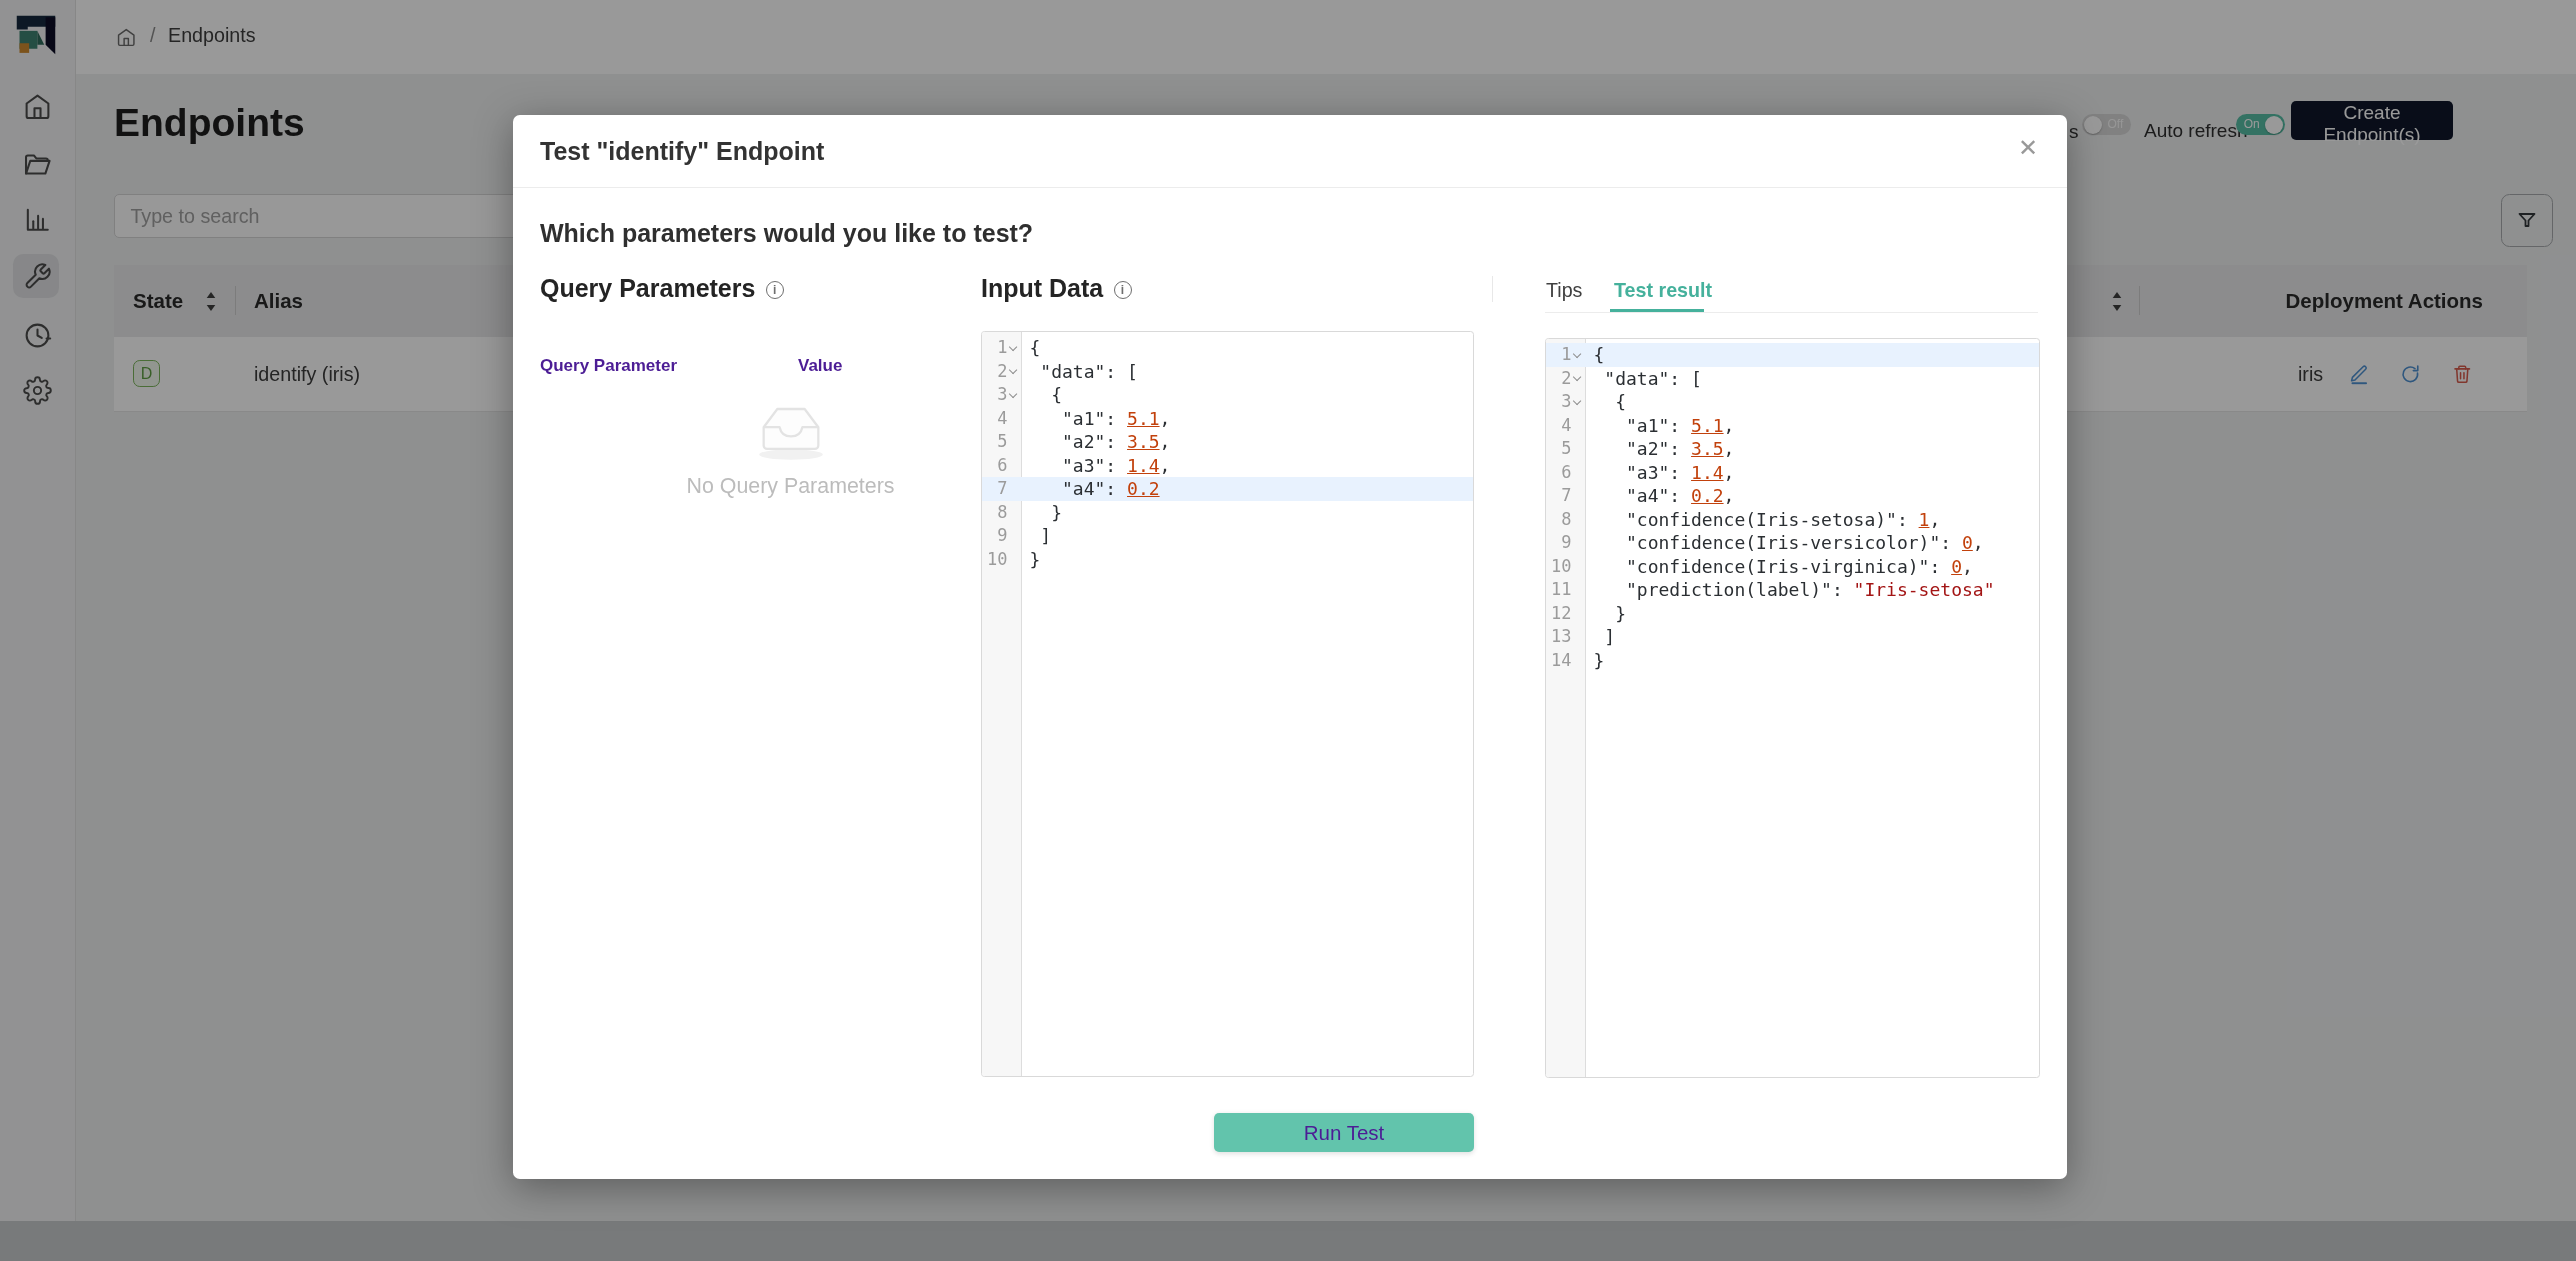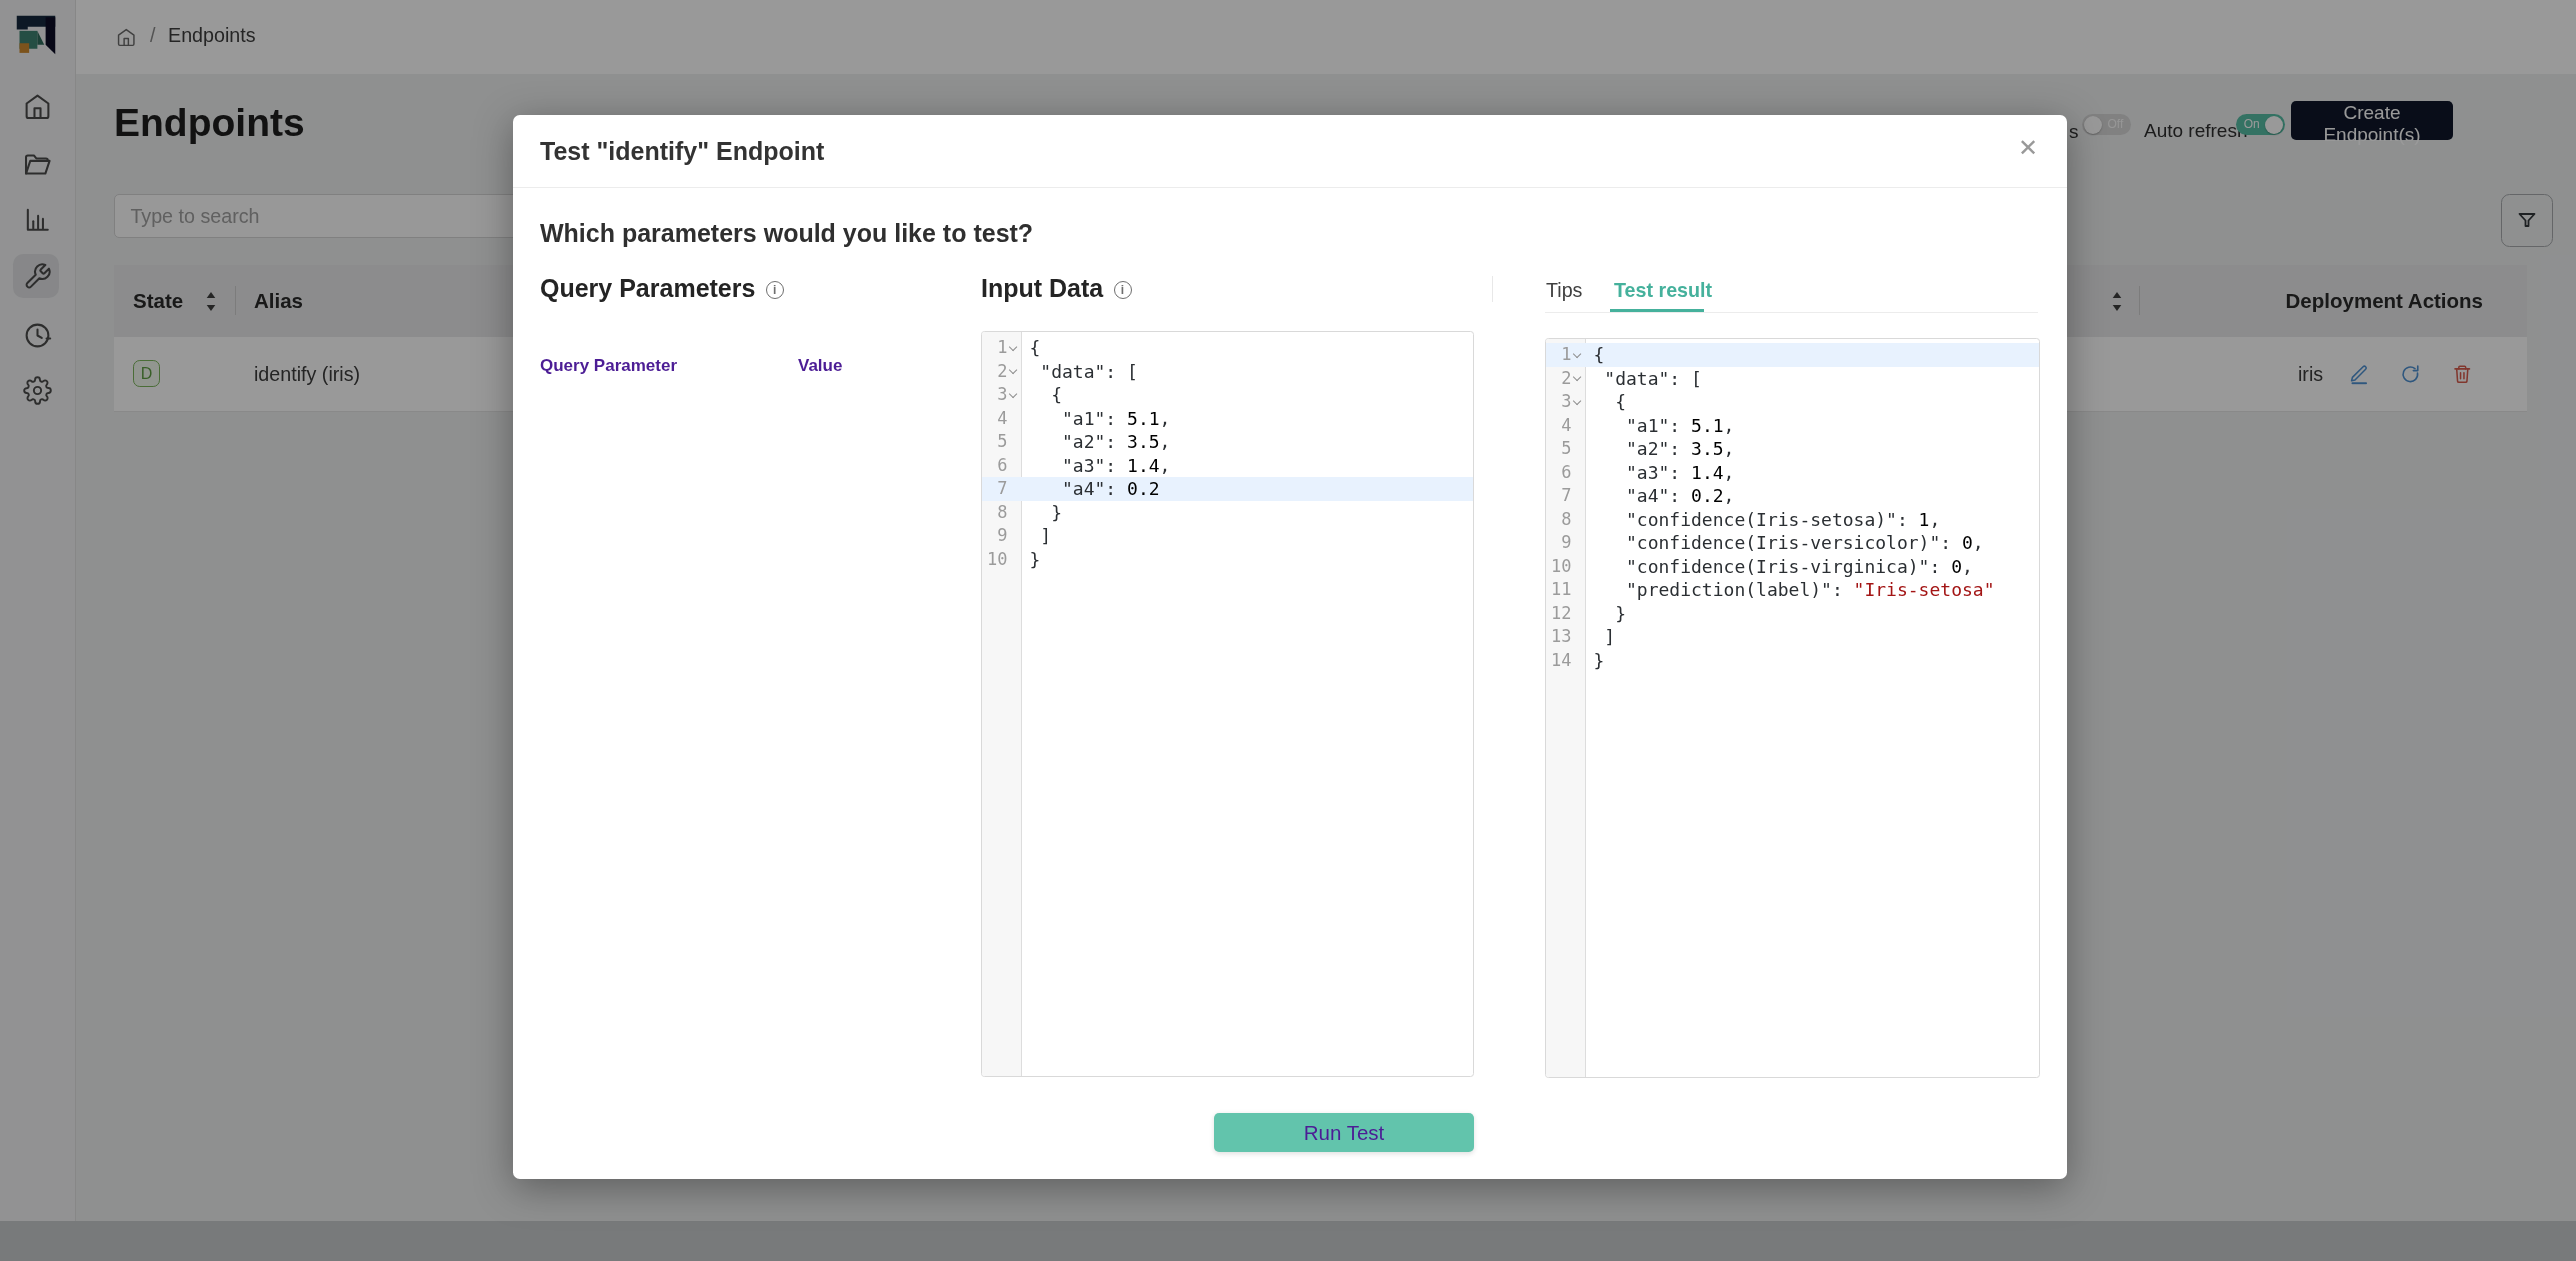--- a/index.html
+++ b/index.html
@@ -65,21 +65,21 @@
   .ed-result{left:1032px;top:223px;width:493px;height:738px;}
   .cm-lines{position:relative;padding-top:4.3px;}
   .cm-row{display:flex;height:23.5px;line-height:23.5px;font-family:"DejaVu Sans Mono", monospace;font-size:18px;white-space:pre;}
   .cm-row .gut{flex:0 0 39px;display:flex;justify-content:flex-end;align-items:center;padding-right:2.6px;box-sizing:border-box;
     color:#9b9b9b;font-size:17px;}
   .cm-row .fold{width:11px;display:flex;align-items:center;justify-content:center;}
   .cm-row .fold.has::after{content:'';width:5.1px;height:5.1px;border-right:1.4px solid #8f8f8f;border-bottom:1.4px solid #8f8f8f;
     transform:rotate(45deg);margin-bottom:2.6px;}
   .cm-row .code{flex:1;padding-left:8.5px;color:#2b2f33;}
   .cm-row.active .gut,.cm-row.active .code{background:#e8f2fe;}
-  .tok-number{color:#000000;}
+  .tok-number{color:#c2410c;text-decoration:underline;}
   .tok-string{color:#a31515;}
   
   .run-btn{position:absolute;left:701px;top:998px;width:260px;height:39px;border:none;border-radius:5.1px;background:#62c4ac;
     color:#4c1d95;font-size:20.5px;font-family:inherit;cursor:pointer;box-shadow:0 1.7px 5.1px rgba(0,0,0,.12);}
   
   .frag{position:absolute;left:2069px;top:121px;font-size:19px;color:#333;}
   .toggle{position:absolute;width:49px;height:21.4px;border-radius:11px;cursor:pointer;}
   .toggle .knob{position:absolute;top:1.7px;width:18px;height:18px;border-radius:50%;background:#ffffff;box-shadow:0 0.9px 1.7px rgba(0,0,0,.25);}
   .toggle .t-label{position:absolute;top:3.4px;font-size:12px;color:#ffffff;}
   .toggle.off{left:2082px;top:114px;background:#d7d7d7;}
@@ -213,20 +213,28 @@
   <div class="m-close">✕</div>
   <div class="m-hr"></div>
   <div class="m-question">Which parameters would you like to test?</div>
 
   <div class="sec-h" style="left:27px">
     <span>Query Parameters</span>
     <span class="info">i</span>
   </div>
   <span class="qp-col" style="left:27px">Query Parameter</span>
   <span class="qp-col" style="left:285px">Value</span>
+  <div class="empty">
+    <svg width="82" height="65" viewBox="0 0 72 56" style="margin:0 auto">
+      <ellipse cx="36" cy="50" rx="28" ry="4.5" fill="#f1f1f1"></ellipse>
+      <path d="M12 26 24 10h24l12 16v16a3 3 0 0 1-3 3H15a3 3 0 0 1-3-3z" fill="#fdfdfd" stroke="#e3e3e3" stroke-width="2" stroke-linejoin="round"></path>
+      <path d="M12 26h14c1 5 4.5 8 10 8s9-3 10-8h14" fill="none" stroke="#e3e3e3" stroke-width="2" stroke-linejoin="round"></path>
+    </svg>
+    <div class="empty-text">No Query Parameters</div>
+  </div>
 
   <div class="sec-h" style="left:468px">
     <span>Input Data</span>
     <span class="info">i</span>
   </div>
   <div class="col-div"></div>
   <div class="editor ed-input">
     <div class="cm-lines">
         <div class="cm-row"><div class="gut"><span class="ln">1</span><span class="fold has"></span></div><div class="code"><span>{</span></div></div>
         <div class="cm-row"><div class="gut"><span class="ln">2</span><span class="fold has"></span></div><div class="code"><span> "data": [</span></div></div>

